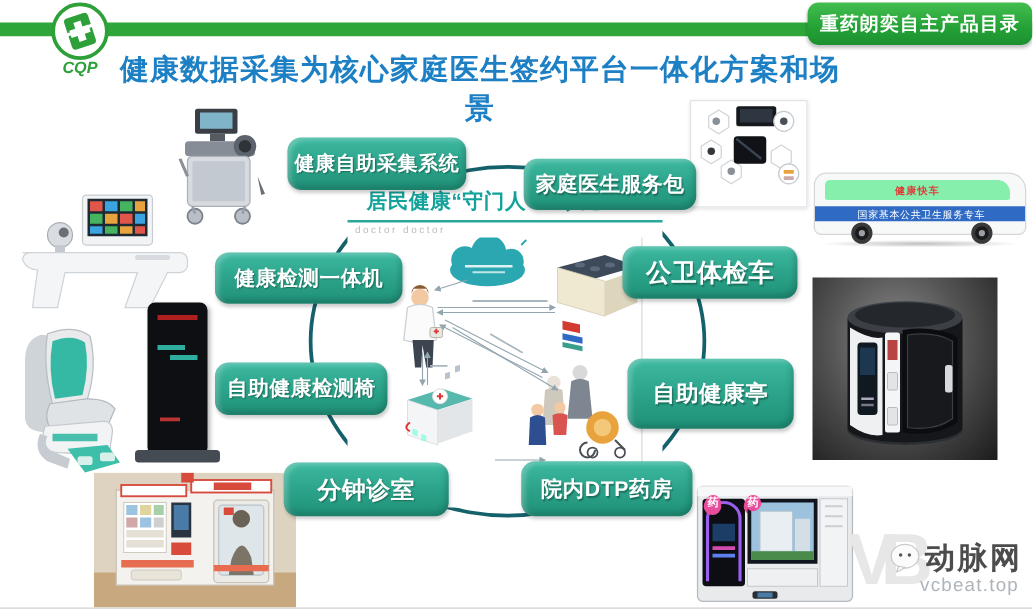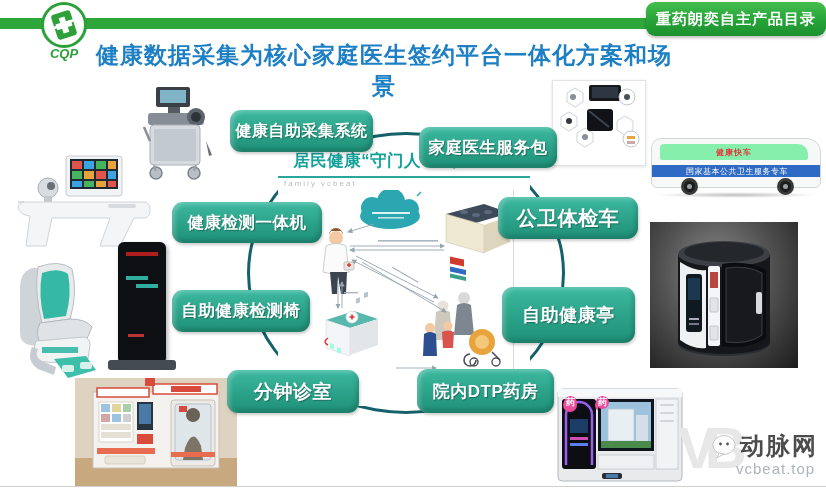--- a/index.html
+++ b/index.html
@@ -102,21 +102,21 @@
       </svg>
     </div>
     <div class="logo-text">CQP</div>
   </div>
   <div class="page-title">健康数据采集为核心家庭医生签约平台一体化方案和场景</div>
 
   <div class="ring"></div>
 
   <div class="center-card">
     <div class="center-title">居民健康“守门人”—家庭医生</div>
-    <div class="center-sub">family  vcbeat</div>
+    <div class="center-sub">doctor  doctor</div>
     <div class="v-divider"></div>
     <svg width="252" height="190" viewBox="0 0 252 190" style="display:block;margin-top:2px;">
       <defs>
         <marker id="ah" markerWidth="6" markerHeight="6" refX="5" refY="3" orient="auto">
           <path d="M0,0 L6,3 L0,6 z" fill="#93a6b0"></path>
         </marker>
       </defs>
 
       <g>
         <ellipse cx="112" cy="26" rx="30" ry="13" fill="#2aa7b0"></ellipse>

